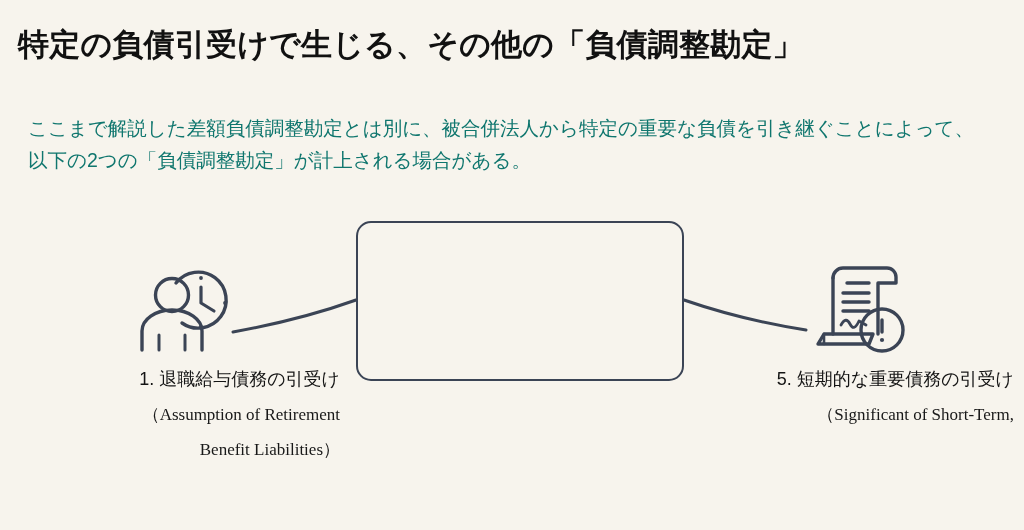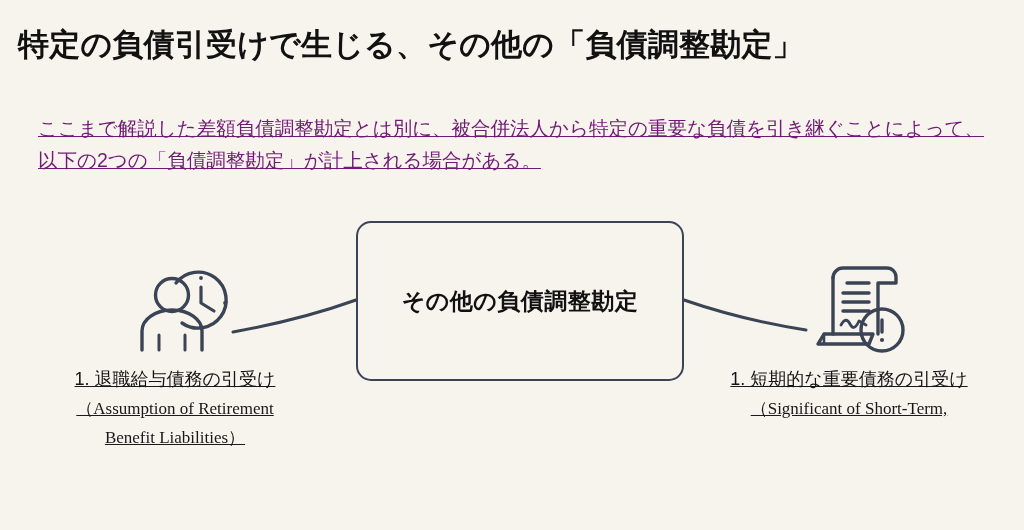--- a/index.html
+++ b/index.html
@@ -30,27 +30,26 @@
     font-size: 31px;
     font-weight: bold;
     letter-spacing: 0.2px;
     color: #111111;
     white-space: nowrap;
   }
 
   
   #body-text {
     position: absolute;
-    left: 38px;
+    left: 28px;
     top: 113px;
     width: 960px;
     font-size: 19.5px;
     line-height: 1.62;
-    color: #701a75;
-    text-decoration: underline;
+    color: #0f766e;
   }
 
   
   #diagram {
     position: absolute;
     left: 0;
     top: 0;
     width: 1024px;
     height: 530px;
     pointer-events: none;
@@ -84,35 +83,34 @@
     justify-content: center;
     font-size: 23px;
     font-weight: bold;
     color: #111111;
     letter-spacing: 0.5px;
   }
 
   
   .caption {
     position: absolute;
-    text-align: center;
-    text-decoration: underline;
+    text-align: right;
   }
   .caption .cap-jp {
     font-size: 18px;
     color: #141414;
     white-space: nowrap;
     line-height: 1.45;
   }
   .caption .cap-en {
     font-family: "Liberation Serif", serif;
     font-size: 17px;
     color: #181818;
     line-height: 1.34;
-    margin-top: 6px;
+    margin-top: 12px;
   }
   #caption-left {
     left: 10px;
     top: 366px;
     width: 330px;
   }
   #caption-right {
     left: 684px;
     top: 366px;
     width: 330px;
@@ -178,26 +176,25 @@
         <path d="M 841 325 Q 846 316 850 324 T 859 321 L 866 325" stroke-width="2.8"></path>
 
         <circle cx="882" cy="330" r="21" stroke-width="3.4"></circle>
         <path d="M 882 320 L 882 332" stroke-width="3.4"></path>
         <circle cx="882" cy="340" r="2.1" fill="#3b4455" stroke="none"></circle>
       </g>
     </svg>
   </div>
 
   <div id="center-box"></div>
-  <div id="center-box-label">その他の負債調整勘定</div>
 
   <div class="caption" id="caption-left">
     <div class="cap-jp">1. 退職給与債務の引受け</div>
     <div class="cap-en">（Assumption of Retirement</div>
     <div class="cap-en">Benefit Liabilities）</div>
   </div>
 
   <div class="caption" id="caption-right">
-    <div class="cap-jp">1. 短期的な重要債務の引受け</div>
+    <div class="cap-jp">5. 短期的な重要債務の引受け</div>
     <div class="cap-en">（Significant of Short-Term,</div>
   </div>
 
 </div>
 
 </body></html>

